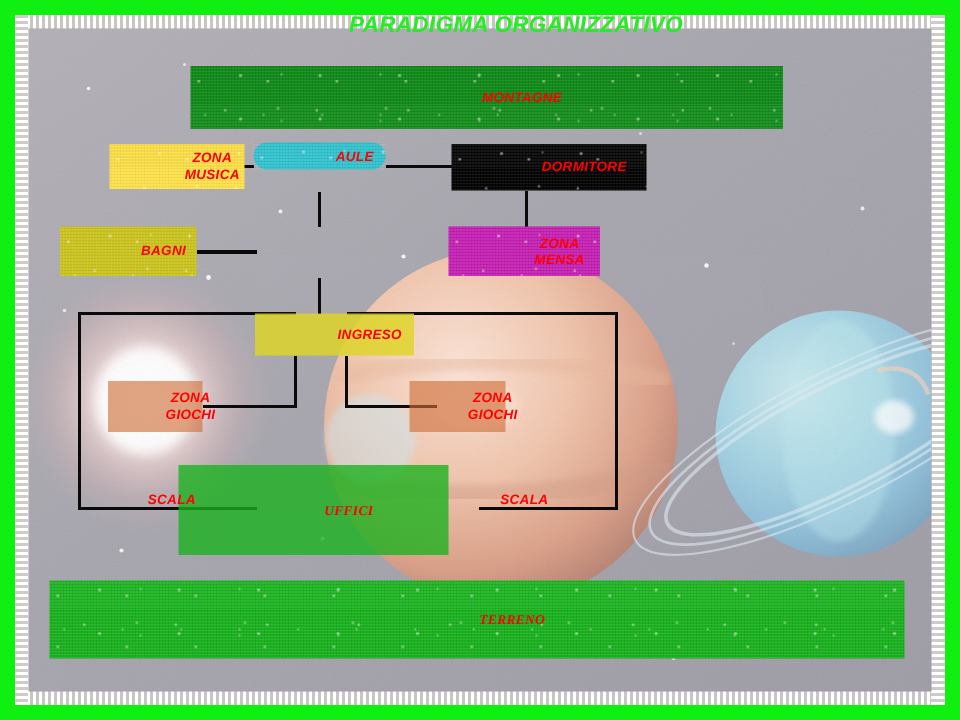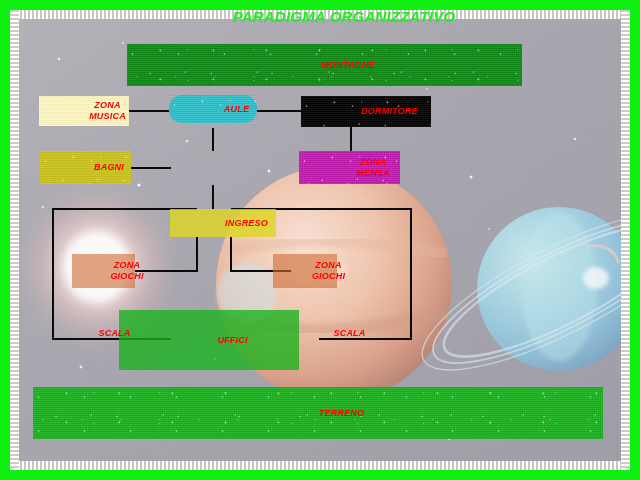--- a/index.html
+++ b/index.html
@@ -142,29 +142,29 @@
     left: 0; top: 0; right: 0; bottom: 0;
     z-index: 2;
     opacity: .18;
     background-image:
       repeating-linear-gradient(0deg, rgba(255,255,255,.35) 0 1px, rgba(0,0,0,.18) 1px 2px),
       repeating-linear-gradient(90deg, rgba(255,255,255,.25) 0 1px, rgba(0,0,0,.15) 1px 2px);
     pointer-events: none;
   }
 
   .node.green-band   { background-color: #0e8a16; }
-  .node.zona-musica  { background-color: #fef9c3; }
+  .node.zona-musica  { background-color: #fde047; margin-left: 34px; }
   .node.aule         { background-color: #2cc0cc; }
   .node.dormitore    { background-color: #000000; }
   .node.bagni        { background-color: #cbc41c; }
   .node.corridoio    { background-color: #1010a0; }
   .node.zona-mensa   { background-color: #c21bb0; }
   .node.ingreso      { background-color: rgba(222, 214, 36, .82); }
   .node.zona-giochi  { background-color: rgba(206, 110, 56, .62); }
-  .node.uffici       { background-color: rgba(24, 178, 28, .78); }
+  .node.uffici       { background-color: rgba(24, 178, 28, .78); font-family: Liberation Serif, serif; }
 </style>
 </head>
 <body>
 
 <div id="slide">
 
   <div id="frame">
 
     <div id="canvas">
 
@@ -286,21 +286,21 @@
       </svg>
 
       <div class="node tex green-band" style="left:108px; top:25px; width:395px; height:42px;">
         <span class="lbl">MONTAGNE</span>
       </div>
 
       <div class="node tex zona-musica" style="left:20px; top:77px; width:90px; height:30px;">
         <span class="lbl">ZONA MUSICA</span>
       </div>
 
-      <div class="node tex aule" style="left:150px; top:76px; width:88px; height:28px;border-radius:13px;">
+      <div class="node tex aule" style="left:150px; top:76px; width:88px; height:18px;border-radius:13px;">
         <span class="lbl">AULE</span>
       </div>
 
       <div class="node tex dormitore" style="left:282px; top:77px; width:130px; height:31px;">
         <span class="lbl">DORMITORE</span>
       </div>
 
       <div class="node tex bagni" style="left:21px; top:132px; width:91px; height:33px;">
         <span class="lbl">BAGNI</span>
       </div>

